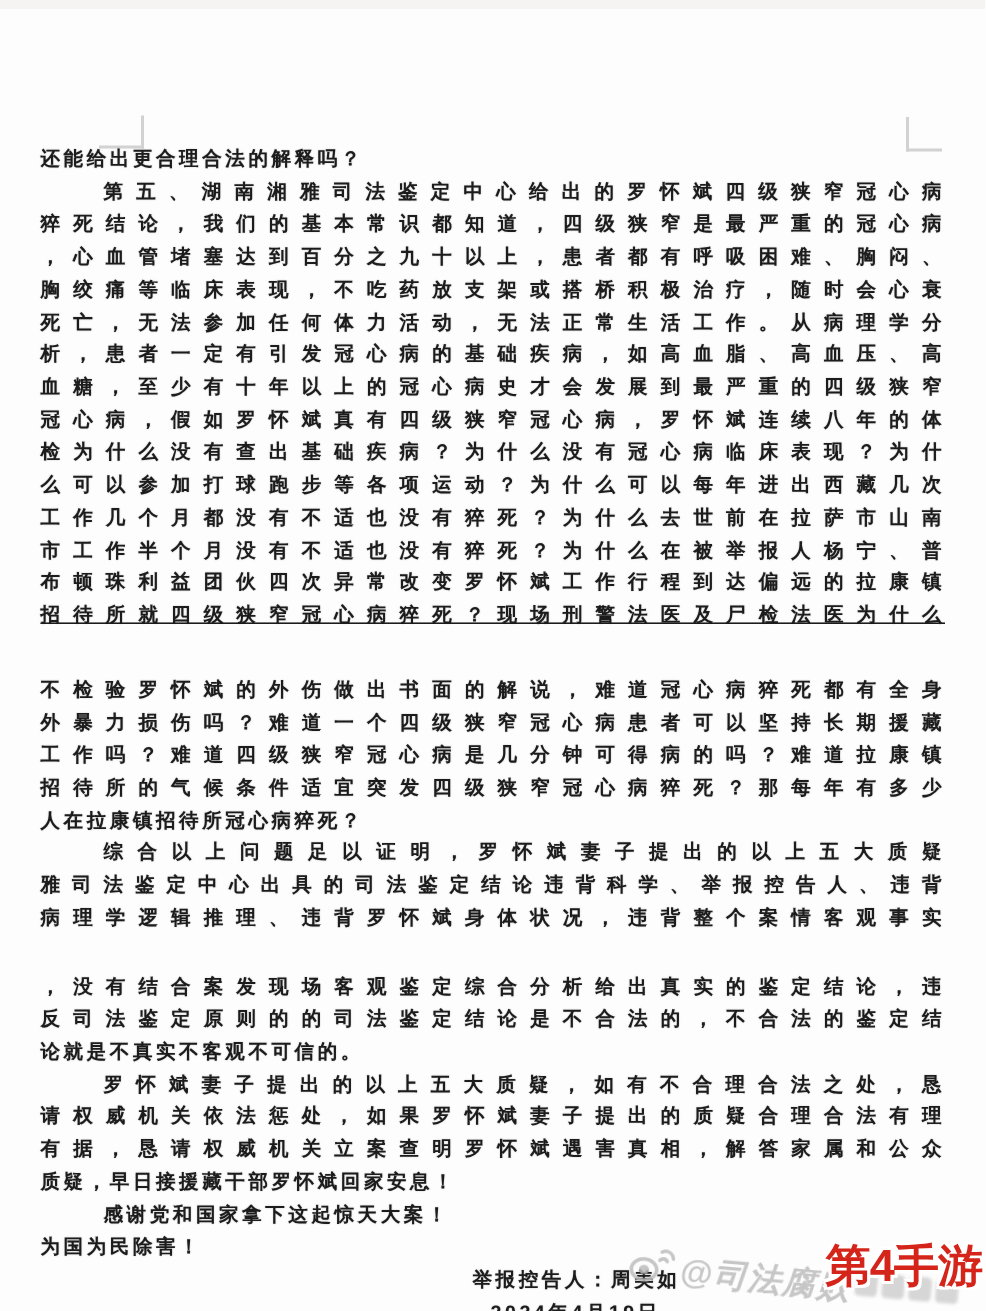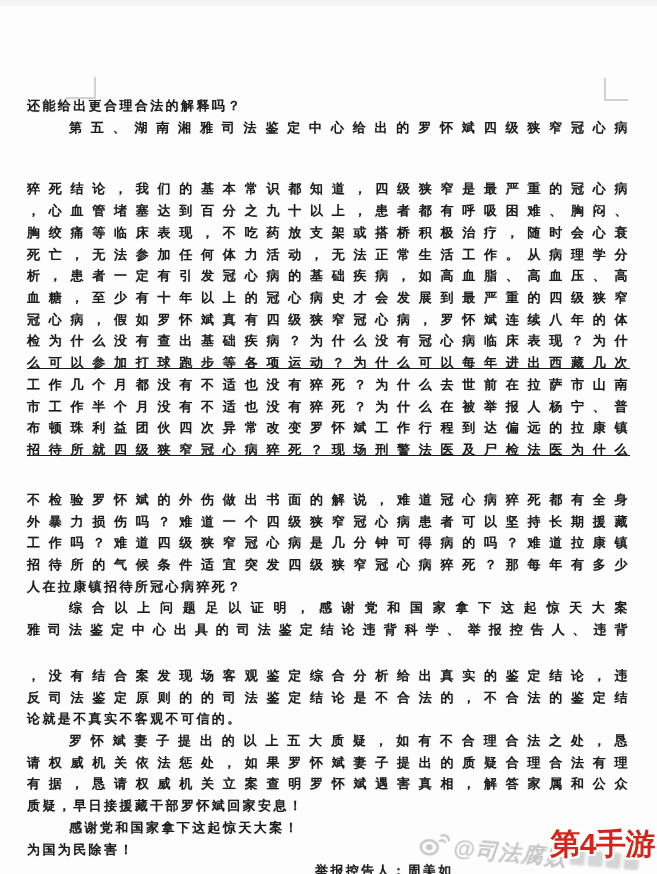--- a/index.html
+++ b/index.html
@@ -82,40 +82,41 @@
 <div class="page">
 
   <div class="top-edge"></div>
 
   <div class="crop crop-left"></div>
   <div class="crop crop-right"></div>
 
   <div class="doc-body">
       <div class="line" style="padding-left: 0px;">还能给出更合理合法的解释吗？</div>
       <div class="line j" style="padding-left: 42px;">第五、湖南湘雅司法鉴定中心给出的罗怀斌四级狭窄冠心病</div>
-      <div class="line j" style="padding-left: 0px; margin-top: 40px;">猝死结论，我们的基本常识都知道，四级狭窄是最严重的冠心病</div>
+      <div class="line j" style="padding-left: 0px;">猝死结论，我们的基本常识都知道，四级狭窄是最严重的冠心病</div>
       <div class="line j" style="padding-left: 0px;">，心血管堵塞达到百分之九十以上，患者都有呼吸困难、胸闷、</div>
       <div class="line j" style="padding-left: 0px;">胸绞痛等临床表现，不吃药放支架或搭桥积极治疗，随时会心衰</div>
       <div class="line j" style="padding-left: 0px;">死亡，无法参加任何体力活动，无法正常生活工作。从病理学分</div>
       <div class="line j" style="padding-left: 0px;">析，患者一定有引发冠心病的基础疾病，如高血脂、高血压、高</div>
       <div class="line j" style="padding-left: 0px;">血糖，至少有十年以上的冠心病史才会发展到最严重的四级狭窄</div>
       <div class="line j" style="padding-left: 0px;">冠心病，假如罗怀斌真有四级狭窄冠心病，罗怀斌连续八年的体</div>
       <div class="line j" style="padding-left: 0px;">检为什么没有查出基础疾病？为什么没有冠心病临床表现？为什</div>
-      <div class="line j" style="padding-left: 0px; text-decoration: underline;">么可以参加打球跑步等各项运动？为什么可以每年进出西藏几次</div>
+      <div class="line j" style="padding-left: 0px;">么可以参加打球跑步等各项运动？为什么可以每年进出西藏几次</div>
       <div class="line j" style="padding-left: 0px;">工作几个月都没有不适也没有猝死？为什么去世前在拉萨市山南</div>
       <div class="line j" style="padding-left: 0px;">市工作半个月没有不适也没有猝死？为什么在被举报人杨宁、普</div>
       <div class="line j" style="padding-left: 0px;">布顿珠利益团伙四次异常改变罗怀斌工作行程到达偏远的拉康镇</div>
       <div class="line j" style="padding-left: 0px; text-decoration: underline;">招待所就四级狭窄冠心病猝死？现场刑警法医及尸检法医为什么</div>
       <div class="line j" style="padding-left: 0px; margin-top: 28px;">不检验罗怀斌的外伤做出书面的解说，难道冠心病猝死都有全身</div>
       <div class="line j" style="padding-left: 0px;">外暴力损伤吗？难道一个四级狭窄冠心病患者可以坚持长期援藏</div>
       <div class="line j" style="padding-left: 0px;">工作吗？难道四级狭窄冠心病是几分钟可得病的吗？难道拉康镇</div>
       <div class="line j" style="padding-left: 0px;">招待所的气候条件适宜突发四级狭窄冠心病猝死？那每年有多少</div>
       <div class="line" style="padding-left: 0px;">人在拉康镇招待所冠心病猝死？</div>
-      <div class="line j" style="padding-left: 42px;">综合以上问题足以证明，感谢党和国家拿下这起惊天大案</div>
+      <div class="line j" style="padding-left: 42px;">综合以上问题足以证明，罗怀斌妻子提出的以上五大质疑</div>
       <div class="line j" style="padding-left: 0px;">雅司法鉴定中心出具的司法鉴定结论违背科学、举报控告人、违背</div>
+      <div class="line j" style="padding-left: 0px;">病理学逻辑推理、违背罗怀斌身体状况，违背整个案情客观事实</div>
       <div class="line j" style="padding-left: 0px; margin-top: 24px;">，没有结合案发现场客观鉴定综合分析给出真实的鉴定结论，违</div>
       <div class="line j" style="padding-left: 0px;">反司法鉴定原则的的司法鉴定结论是不合法的，不合法的鉴定结</div>
       <div class="line" style="padding-left: 0px;">论就是不真实不客观不可信的。</div>
       <div class="line j" style="padding-left: 42px;">罗怀斌妻子提出的以上五大质疑，如有不合理合法之处，恳</div>
       <div class="line j" style="padding-left: 0px;">请权威机关依法惩处，如果罗怀斌妻子提出的质疑合理合法有理</div>
       <div class="line j" style="padding-left: 0px;">有据，恳请权威机关立案查明罗怀斌遇害真相，解答家属和公众</div>
       <div class="line" style="padding-left: 0px;">质疑，早日接援藏干部罗怀斌回家安息！</div>
       <div class="line" style="padding-left: 42px;">感谢党和国家拿下这起惊天大案！</div>
       <div class="line" style="padding-left: 0px;">为国为民除害！</div>
       <div class="line" style="padding-left: 288px;">举报控告人：周美如</div>

